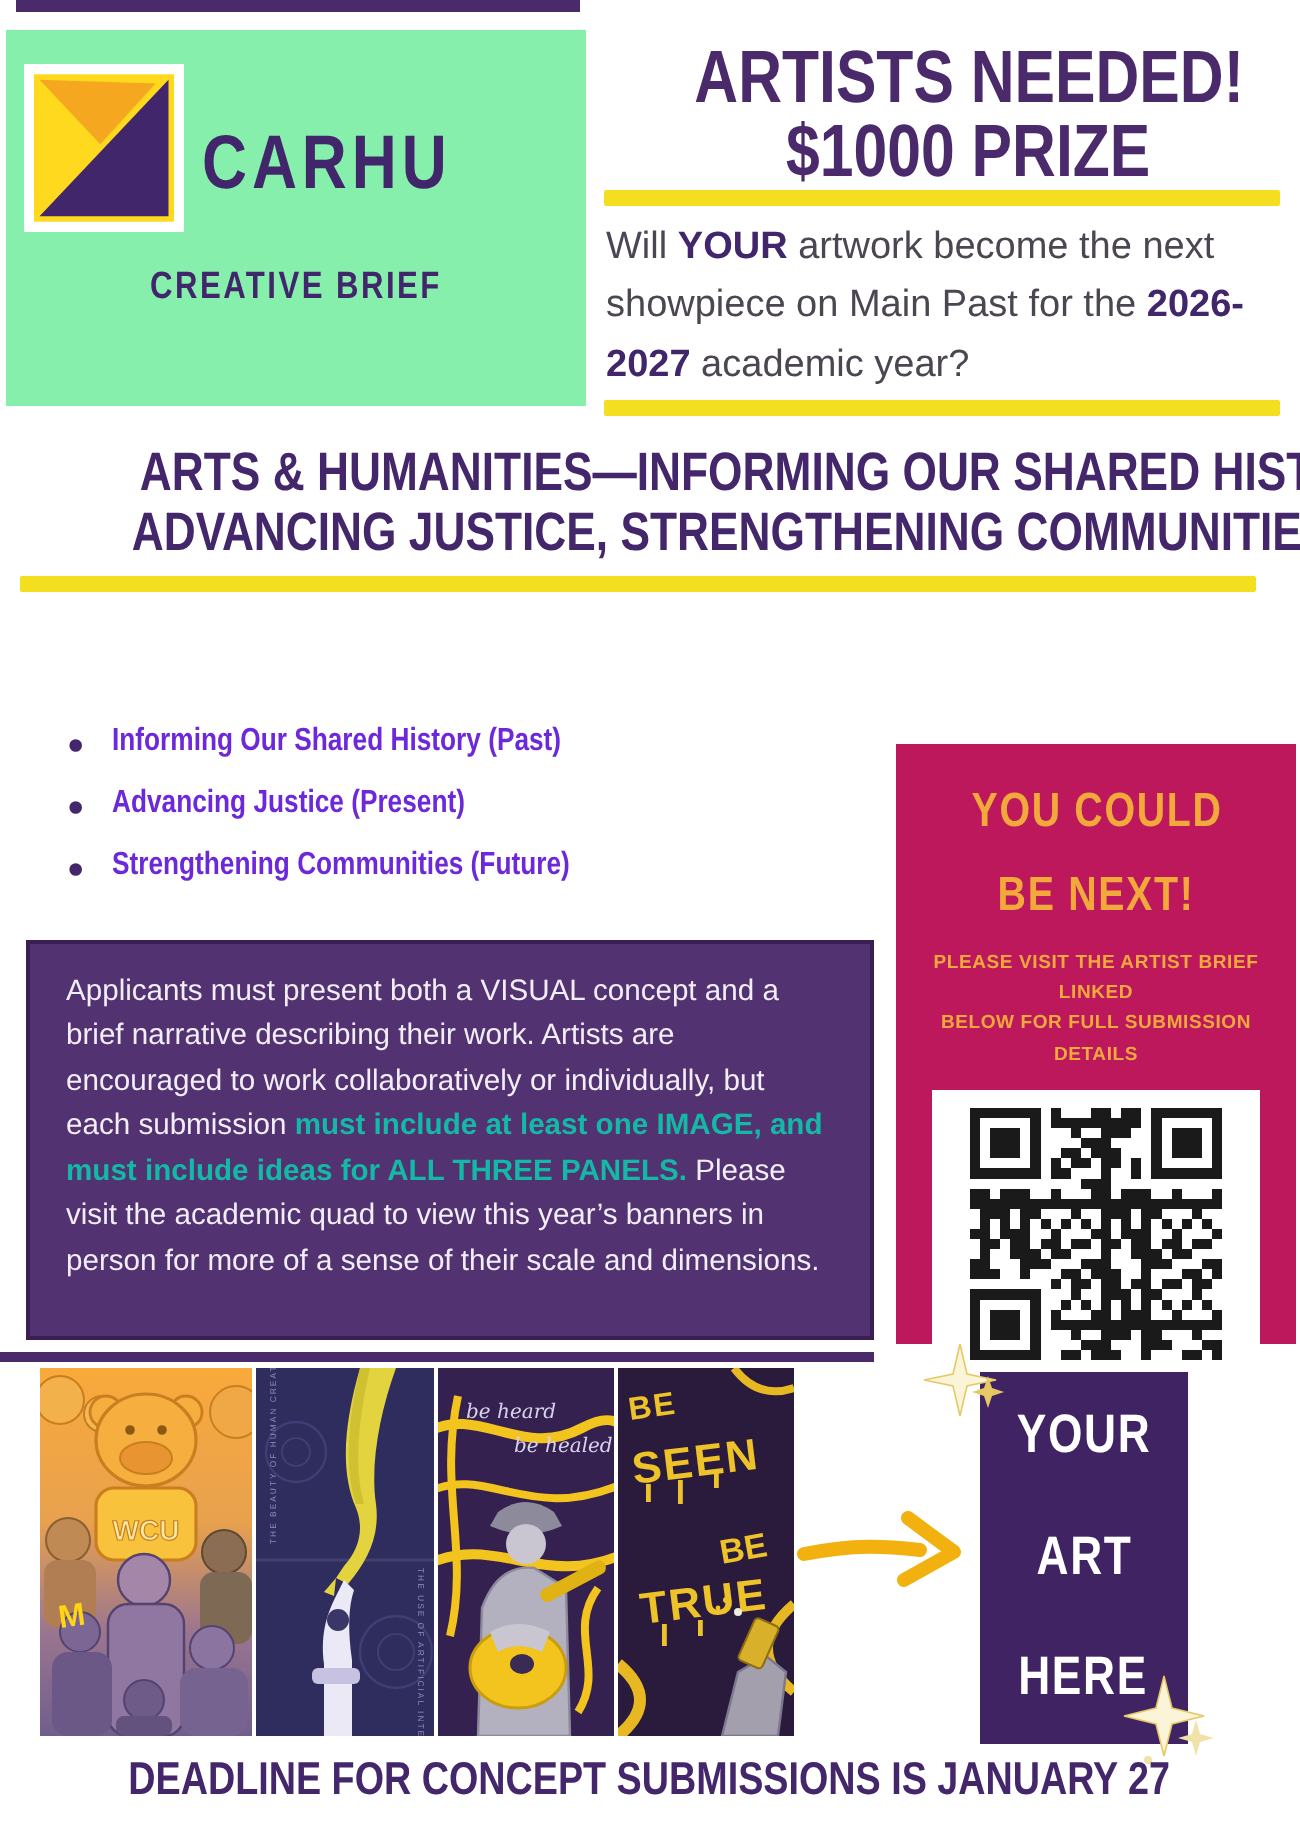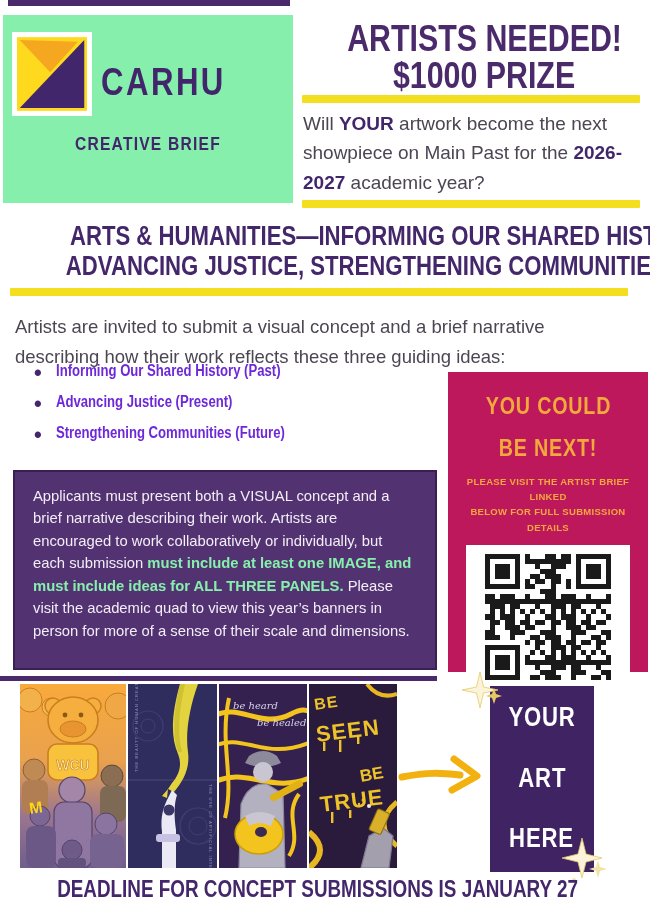--- a/index.html
+++ b/index.html
@@ -35,21 +35,21 @@
   .intro{left:15px;top:312px;width:570px;font-size:18.5px;line-height:1.6;color:#4C4653;}
 
   .ideas{left:32px;top:362px;width:420px;margin:0;padding:0;list-style:none;}
   .ideas li{position:relative;padding-left:24px;margin-bottom:13px;font-size:16px;
             font-weight:bold;color:#6d28d9;}
   .ideas li::before{content:"\2022";position:absolute;left:2px;top:-2px;font-size:22px;color:#44276B;}
 
   .req-box{left:13px;top:470px;width:424px;height:200px;background:#533271;
            border:2px solid #3A1F55;box-sizing:border-box;padding:13px 18px;
            color:#F2EEF7;font-size:14.8px;line-height:1.52;}
-  .req-box b{color:#86efac;}
+  .req-box b{color:#14b8a6;}
 
   .next-box{left:448px;top:372px;width:200px;height:300px;background:#be185d;
             box-sizing:border-box;padding-top:20px;text-align:center;}
   .next-h{font-size:24px;font-weight:bold;color:#F2A93B;letter-spacing:1px;}
   .next-h2{margin-top:14px;}
   .next-note{margin-top:12px;font-size:9.5px;font-weight:bold;color:#F2A93B;line-height:1.6;letter-spacing:.3px;}
   .qr-frame{margin:10px auto 0;width:164px;height:144px;background:#ffffff;
             display:flex;align-items:center;justify-content:center;}
   .qr-frame > div{width:126px;height:126px;}
 
@@ -60,21 +60,21 @@
   .panel svg{display:block;}
 
   .arrow-wrap{left:398px;top:752px;width:84px;height:44px;}
   .cta-box{left:490px;top:686px;width:104px;height:186px;background:#3F2363;
            box-sizing:border-box;display:flex;flex-direction:column;justify-content:space-between;
            padding:16px 0 18px;text-align:center;}
   .cta-box div{font-size:27px;font-weight:bold;color:#ffffff;letter-spacing:1px;}
   .spark1{left:460px;top:670px;width:46px;height:46px;}
   .spark2{left:560px;top:836px;width:52px;height:52px;}
 
-  .deadline{left:0;top:876px;width:650px;font-size:23px;font-weight:bold;color:#44276B;}
+  .deadline{left:0;top:876px;width:650px;text-align:center;font-size:23px;font-weight:bold;color:#44276B;}
 </style>
 </head>
 <body>
 
 <div id="flyer">
 
   <div class="abs top-bar"></div>
 
   <div class="abs brand-card">
     <div class="logo-box">
@@ -104,21 +104,20 @@
 
   <div class="abs pitch"><span>Will </span><b>YOUR</b><span> artwork become the next showpiece on Main Past for the </span><b>2026-2027</b><span> academic year?</span></div>
   <div class="abs rule rule2"></div>
 
   <div class="abs theme">
     <div><span class="cond">ARTS &amp; HUMANITIES—INFORMING OUR SHARED HISTORY,</span></div>
     <div><span class="cond">ADVANCING JUSTICE, STRENGTHENING COMMUNITIES</span></div>
   </div>
   <div class="abs rule rule3"></div>
 
-  <div class="abs intro">Artists are invited to submit a visual concept and a brief narrative describing how their work reflects these three guiding ideas:</div>
 
   <ul class="abs ideas">
     <li><span class="cond-l">Informing Our Shared History (Past)</span></li>
     <li><span class="cond-l">Advancing Justice (Present)</span></li>
     <li><span class="cond-l">Strengthening Communities (Future)</span></li>
   </ul>
 
   <div class="abs req-box"><span>Applicants must present both a VISUAL concept and a brief narrative describing their work. Artists are encouraged to work collaboratively or individually, but each submission </span><b>must include at least one IMAGE, and must include ideas for ALL THREE PANELS.</b><span> Please visit the academic quad to view this year’s banners in person for more of a sense of their scale and dimensions.</span></div>
 
   <div class="abs next-box">

